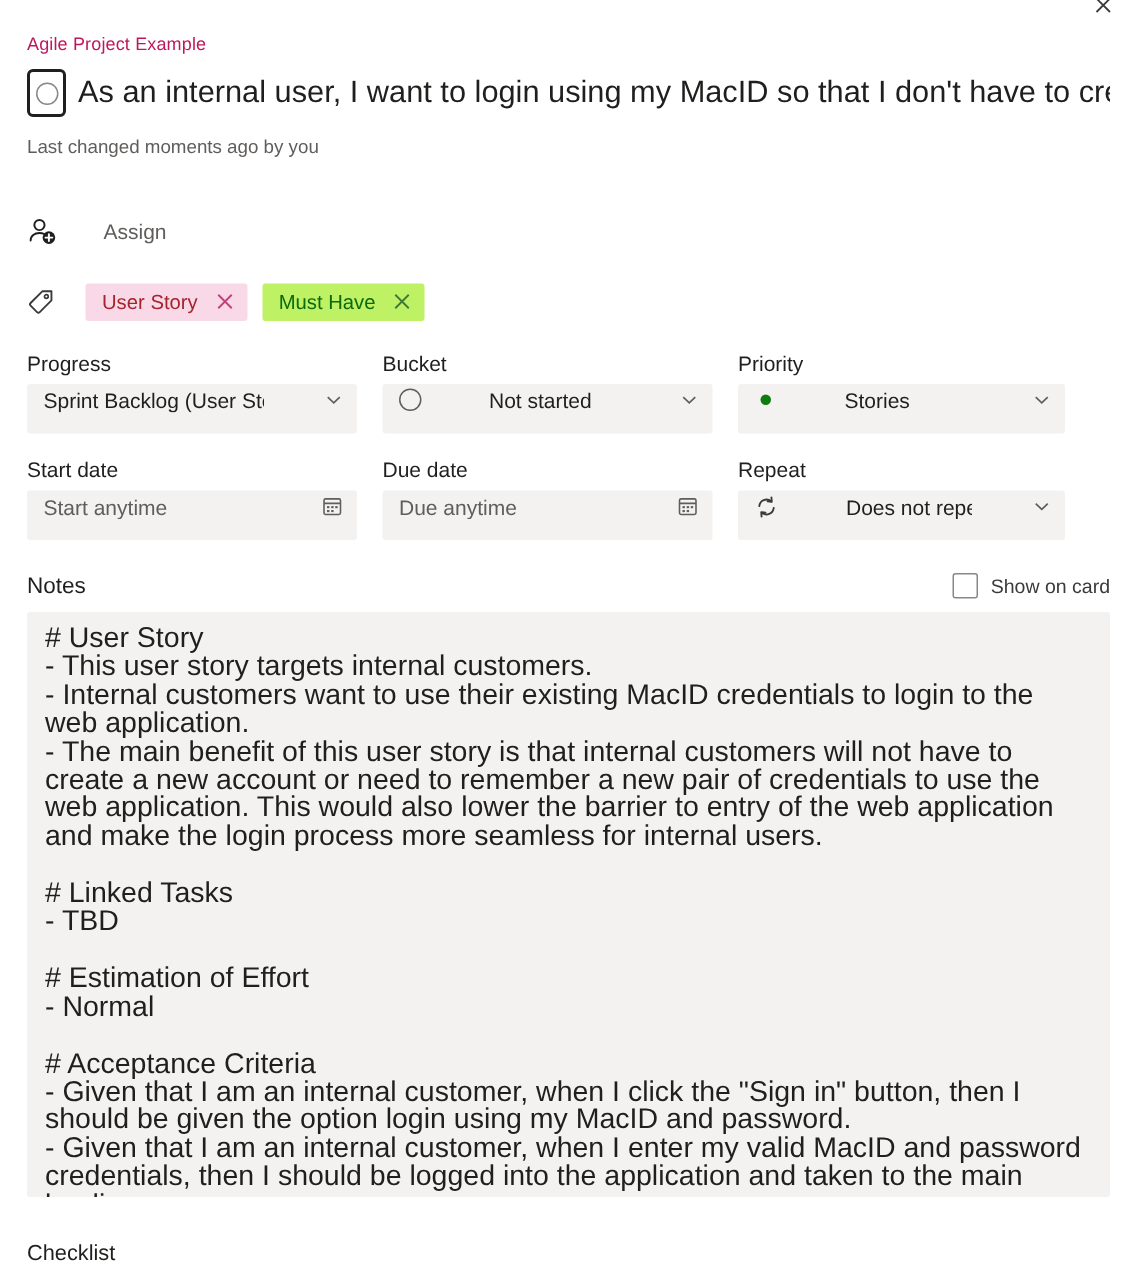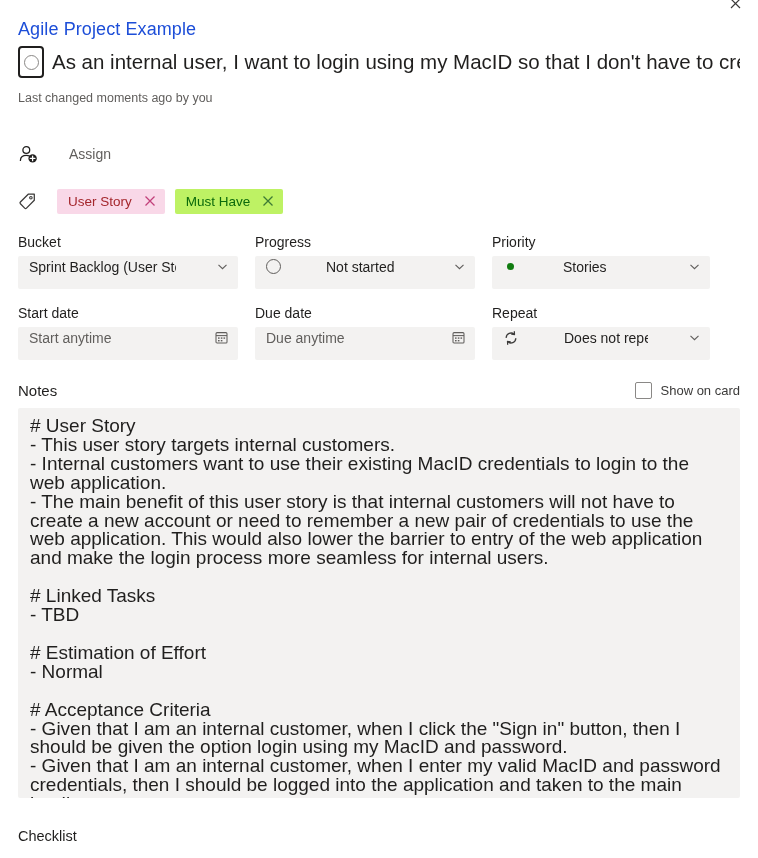--- a/index.html
+++ b/index.html
@@ -29,22 +29,22 @@
     height: 22px;
     display: flex;
     align-items: center;
     justify-content: center;
     color: #3b3a39;
   }
   .close-btn svg { display: block; }
 
   
   .project-name {
-    color: #1d4ed8;
-    font-size: 18px;
+    color: #be185d;
+    font-size: 12px;
     line-height: 16px;
     padding-top: 21px;
     letter-spacing: .1px;
   }
 
   .title-row {
     display: flex;
     align-items: flex-start;
     margin-top: 8px;
   }
@@ -327,22 +327,22 @@
             <path d="M1.5 1.5 L10.5 10.5 M10.5 1.5 L1.5 10.5" stroke="currentColor" stroke-width="1.25" fill="none"></path>
           </svg>
         </span>
       </span>
 
     </div>
   </div>
 
   <div class="fields">
 
+    <div class="field-label">Progress</div>
     <div class="field-label">Bucket</div>
-    <div class="field-label">Progress</div>
     <div class="field-label">Priority</div>
 
     <div class="field-box">
       <span class="val">Sprint Backlog (User Stories)</span>
       <span class="trail">
         <svg width="13" height="13" viewBox="0 0 13 13" aria-hidden="true">
           <path d="M2.5 4.8 L6.5 8.6 L10.5 4.8" fill="none" stroke="#605e5c" stroke-width="1.15"></path>
         </svg>
       </span>
     </div>

